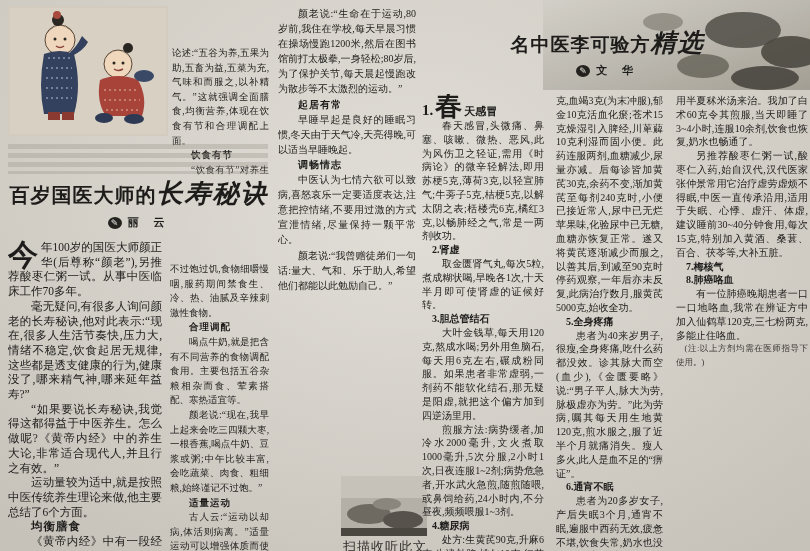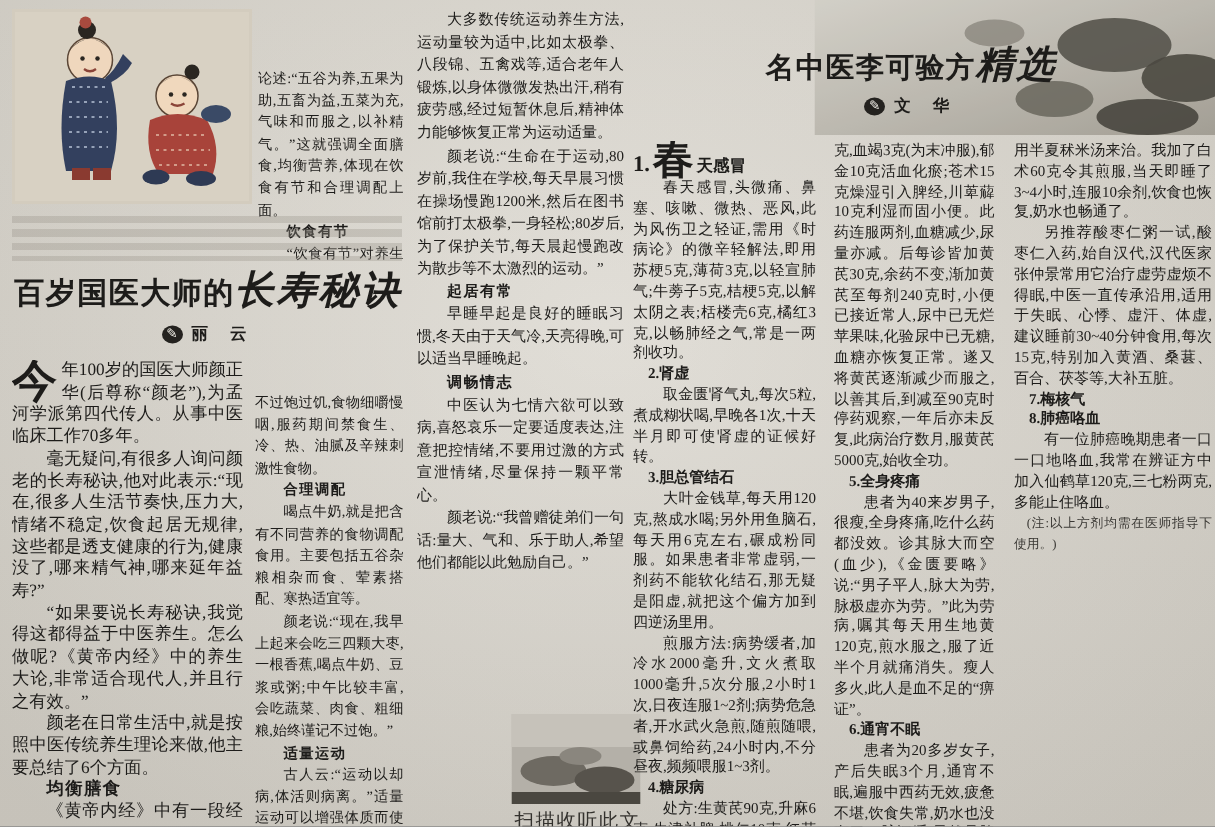--- a/index.html
+++ b/index.html
@@ -92,21 +92,20 @@
 
   <div class="abs col c2top">
 
   <p class="blk p noindent">论述:“五谷为养,五果为助,五畜为益,五菜为充,气味和而服之,以补精气。”这就强调全面膳食,均衡营养,体现在饮食有节和合理调配上面。</p>
       <p class="blk h">饮食有节</p>
       <p class="blk p">“饮食有节”对养生长寿很重要。所谓饮食有节,是指饮食有规律、有节制,进食定时定量,</p>
     </div>
 
   <div class="abs col c3">
 
-  <p class="blk p">大多数传统运动养生方法,运动量较为适中,比如太极拳、八段锦、五禽戏等,适合老年人锻炼,以身体微微发热出汗,稍有疲劳感,经过短暂休息后,精神体力能够恢复正常为运动适量。</p>
       <p class="blk p">颜老说:“生命在于运动,80岁前,我住在学校,每天早晨习惯在操场慢跑1200米,然后在图书馆前打太极拳,一身轻松;80岁后,为了保护关节,每天晨起慢跑改为散步等不太激烈的运动。”</p>
       <p class="blk h">起居有常</p>
       <p class="blk p">早睡早起是良好的睡眠习惯,冬天由于天气冷,天亮得晚,可以适当早睡晚起。</p>
       <p class="blk h">调畅情志</p>
       <p class="blk p">中医认为七情六欲可以致病,喜怒哀乐一定要适度表达,注意把控情绪,不要用过激的方式宣泄情绪,尽量保持一颗平常心。</p>
       <p class="blk p">颜老说:“我曾赠徒弟们一句话:量大、气和、乐于助人,希望他们都能以此勉励自己。”</p>
     </div>
 
   <div class="abs faded"></div>
 
@@ -114,24 +113,24 @@
     <div>
       <span class="t-prefix">百岁国医大师的</span><span class="t-styl">长寿秘诀</span>
     </div>
     <div class="byline">
       <span class="pen">✎</span>
       <span class="name">丽 云</span>
     </div>
   </div>
 
   <div class="abs col c1">
-    <p class="blk noindent"><span class="dropcap">今</span><span>年100岁的国医大师颜正华(后尊称“颜老”),为孟河学派第四代传人。从事中医临床工作70多年。</span></p>
+    <p class="blk noindent"><span class="dropcap">今</span><span>年100岁的国医大师颜正华(后尊称“颜老”),另推荐酸枣仁粥一试。从事中医临床工作70多年。</span></p>
     <span>
       
-    <p class="blk p">毫无疑问,有很多人询问颜老的长寿秘诀,他对此表示:“现在,很多人生活节奏快,压力大,情绪不稳定,饮食起居无规律,这些都是透支健康的行为,健康没了,哪来精气神,哪来延年益寿?”</p><p class="blk p">“如果要说长寿秘诀,我觉得这都得益于中医养生。怎么做呢?《黄帝内经》中的养生大论,非常适合现代人,并且行之有效。”</p><p class="blk p">颜老在日常生活中,就是按照中医传统养生理论来做,他主要总结了6个方面。</p><p class="blk h">均衡膳食</p><p class="blk p">《黄帝内经》中有一段经典</p></span>
+    <p class="blk p">毫无疑问,有很多人询问颜老的长寿秘诀,他对此表示:“现在,很多人生活节奏快,压力大,情绪不稳定,饮食起居无规律,这些都是透支健康的行为,健康没了,哪来精气神,哪来延年益寿?”</p><p class="blk p">“如果要说长寿秘诀,我觉得这都得益于中医养生。怎么做呢?《黄帝内经》中的养生大论,非常适合现代人,并且行之有效。”</p><p class="blk p">运动量较为适中,就是按照中医传统养生理论来做,他主要总结了6个方面。</p><p class="blk h">均衡膳食</p><p class="blk p">《黄帝内经》中有一段经典</p></span>
   </div>
 
   <div class="abs col c2bot">
 
   <p class="blk p noindent">不过饱过饥,食物细嚼慢咽,服药期间禁食生、冷、热、油腻及辛辣刺激性食物。</p>
       <p class="blk h">合理调配</p>
       <p class="blk p">喝点牛奶,就是把含有不同营养的食物调配食用。主要包括五谷杂粮相杂而食、荤素搭配、寒热适宜等。</p>
       <p class="blk p">颜老说:“现在,我早上起来会吃三四颗大枣,一根香蕉,喝点牛奶、豆浆或粥;中午比较丰富,会吃蔬菜、肉食、粗细粮,始终谨记不过饱。”</p>
       <p class="blk h">适量运动</p>
       <p class="blk p">古人云:“运动以却病,体活则病离。”适量运动可以增强体质而使人健康长寿。</p>

